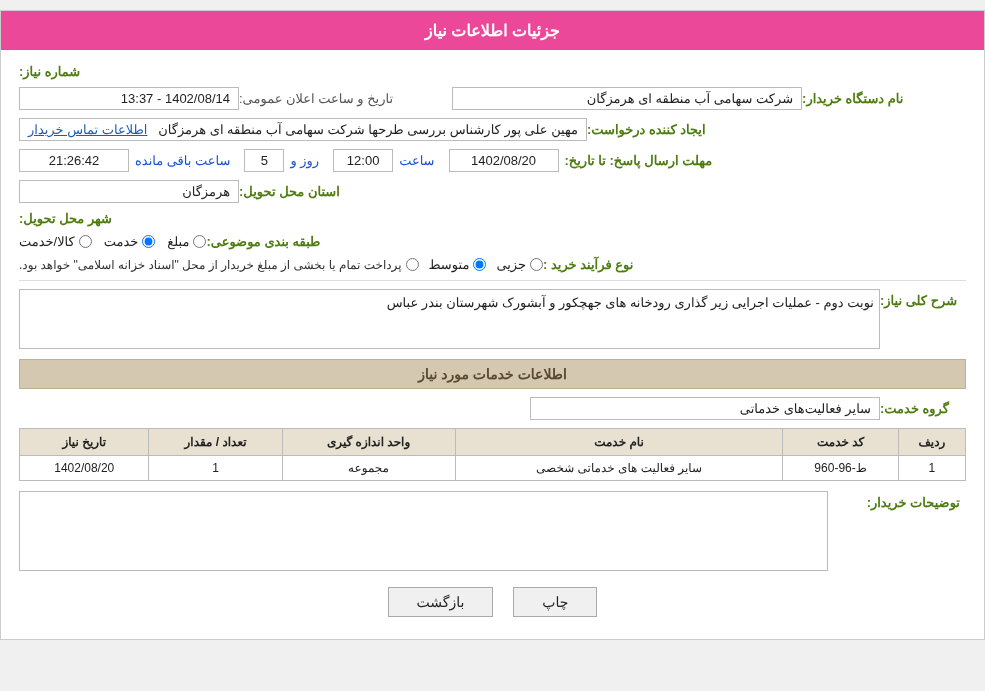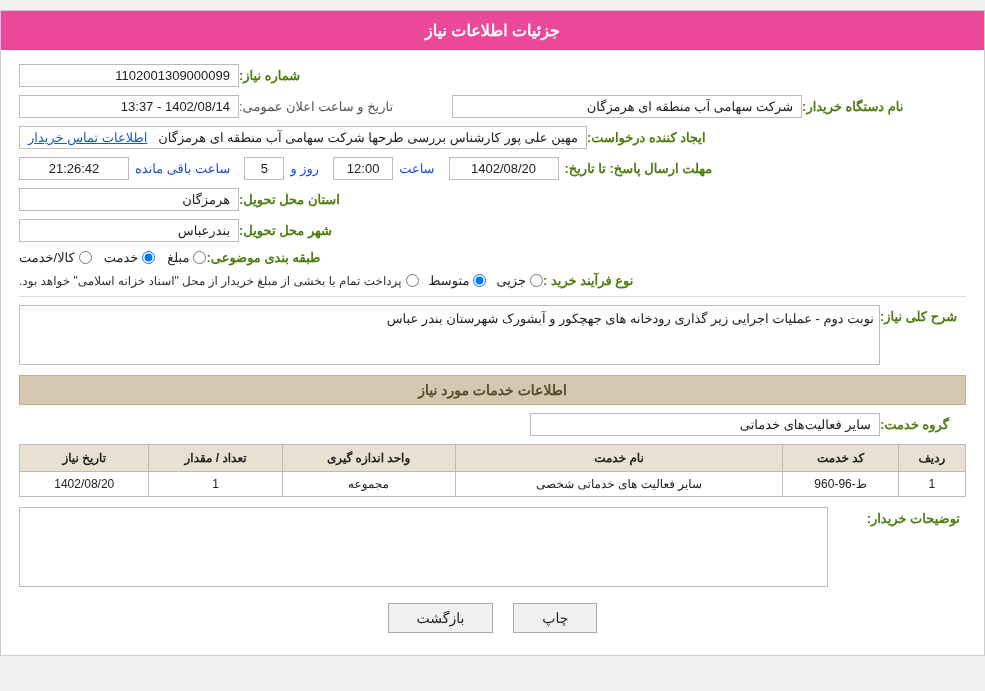--- a/index.html
+++ b/index.html
@@ -213,21 +213,20 @@
 <div class="page-wrapper">
 
   <div class="page-header">
     <span>جزئیات اطلاعات نیاز</span>
   </div>
 
   <div class="content watermark-wrapper">
 
     <div class="form-row">
       <span class="label">شماره نیاز:</span>
-      <div class="field-box medium">1102001309000099</div>
     </div>
 
     <div class="form-row">
       <span class="label">نام دستگاه خریدار:</span>
       <div class="field-box wide">شرکت سهامی  آب منطقه ای هرمزگان</div>
       <span class="inline-label" style="margin-right:16px;">تاریخ و ساعت اعلان عمومی:</span>
       <div class="field-box medium">1402/08/14 - 13:37</div>
     </div>
 
     <div class="form-row">
@@ -250,21 +249,20 @@
       <div class="field-box small" style="text-align:center;">21:26:42</div>
     </div>
 
     <div class="form-row">
       <span class="label">استان محل تحویل:</span>
       <div class="field-box medium">هرمزگان</div>
     </div>
 
     <div class="form-row">
       <span class="label">شهر محل تحویل:</span>
-      <div class="field-box medium">بندرعباس</div>
     </div>
 
     <div class="form-row">
       <span class="label">طبقه بندی موضوعی:</span>
       <div class="radio-group">
         <div class="radio-item">
           <input type="radio" name="category" style="">
           <span>مبلغ</span>
         </div>
         <div class="radio-item">

